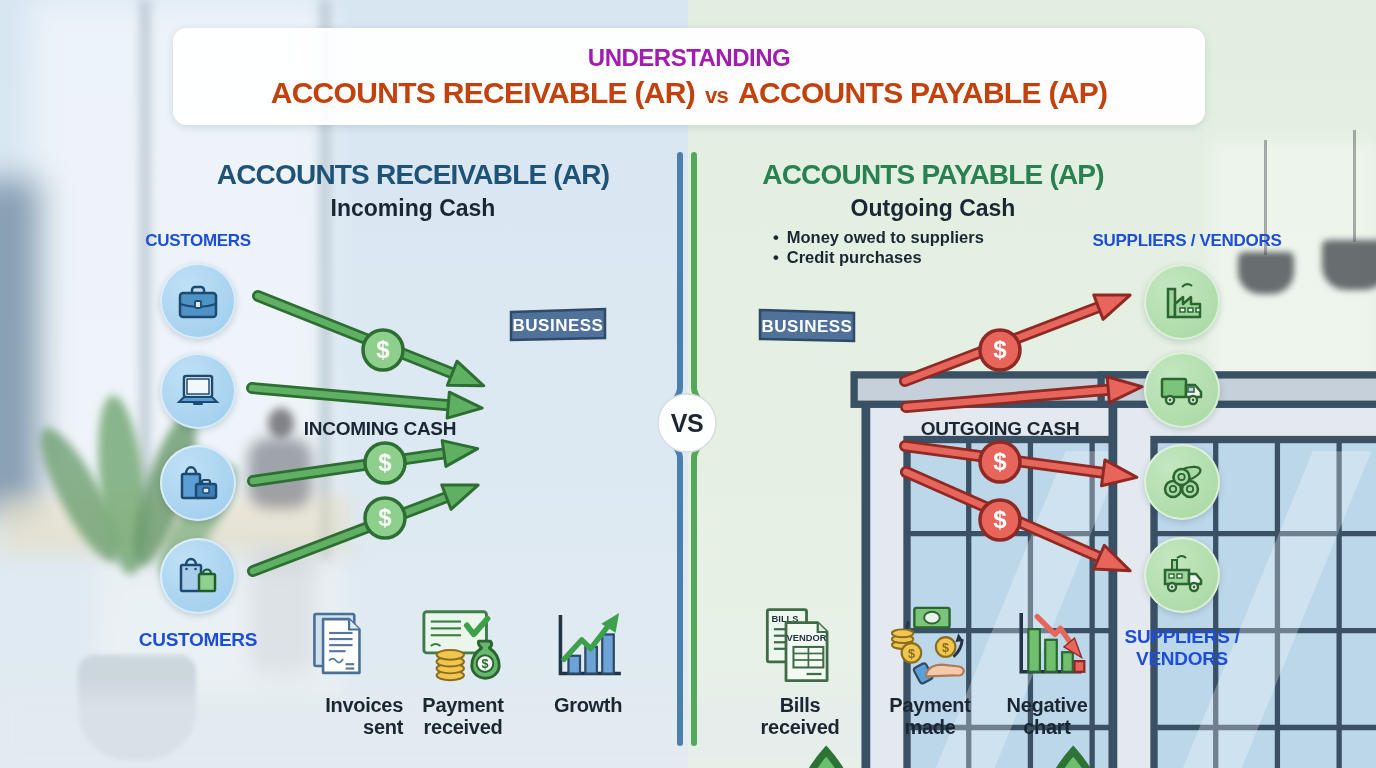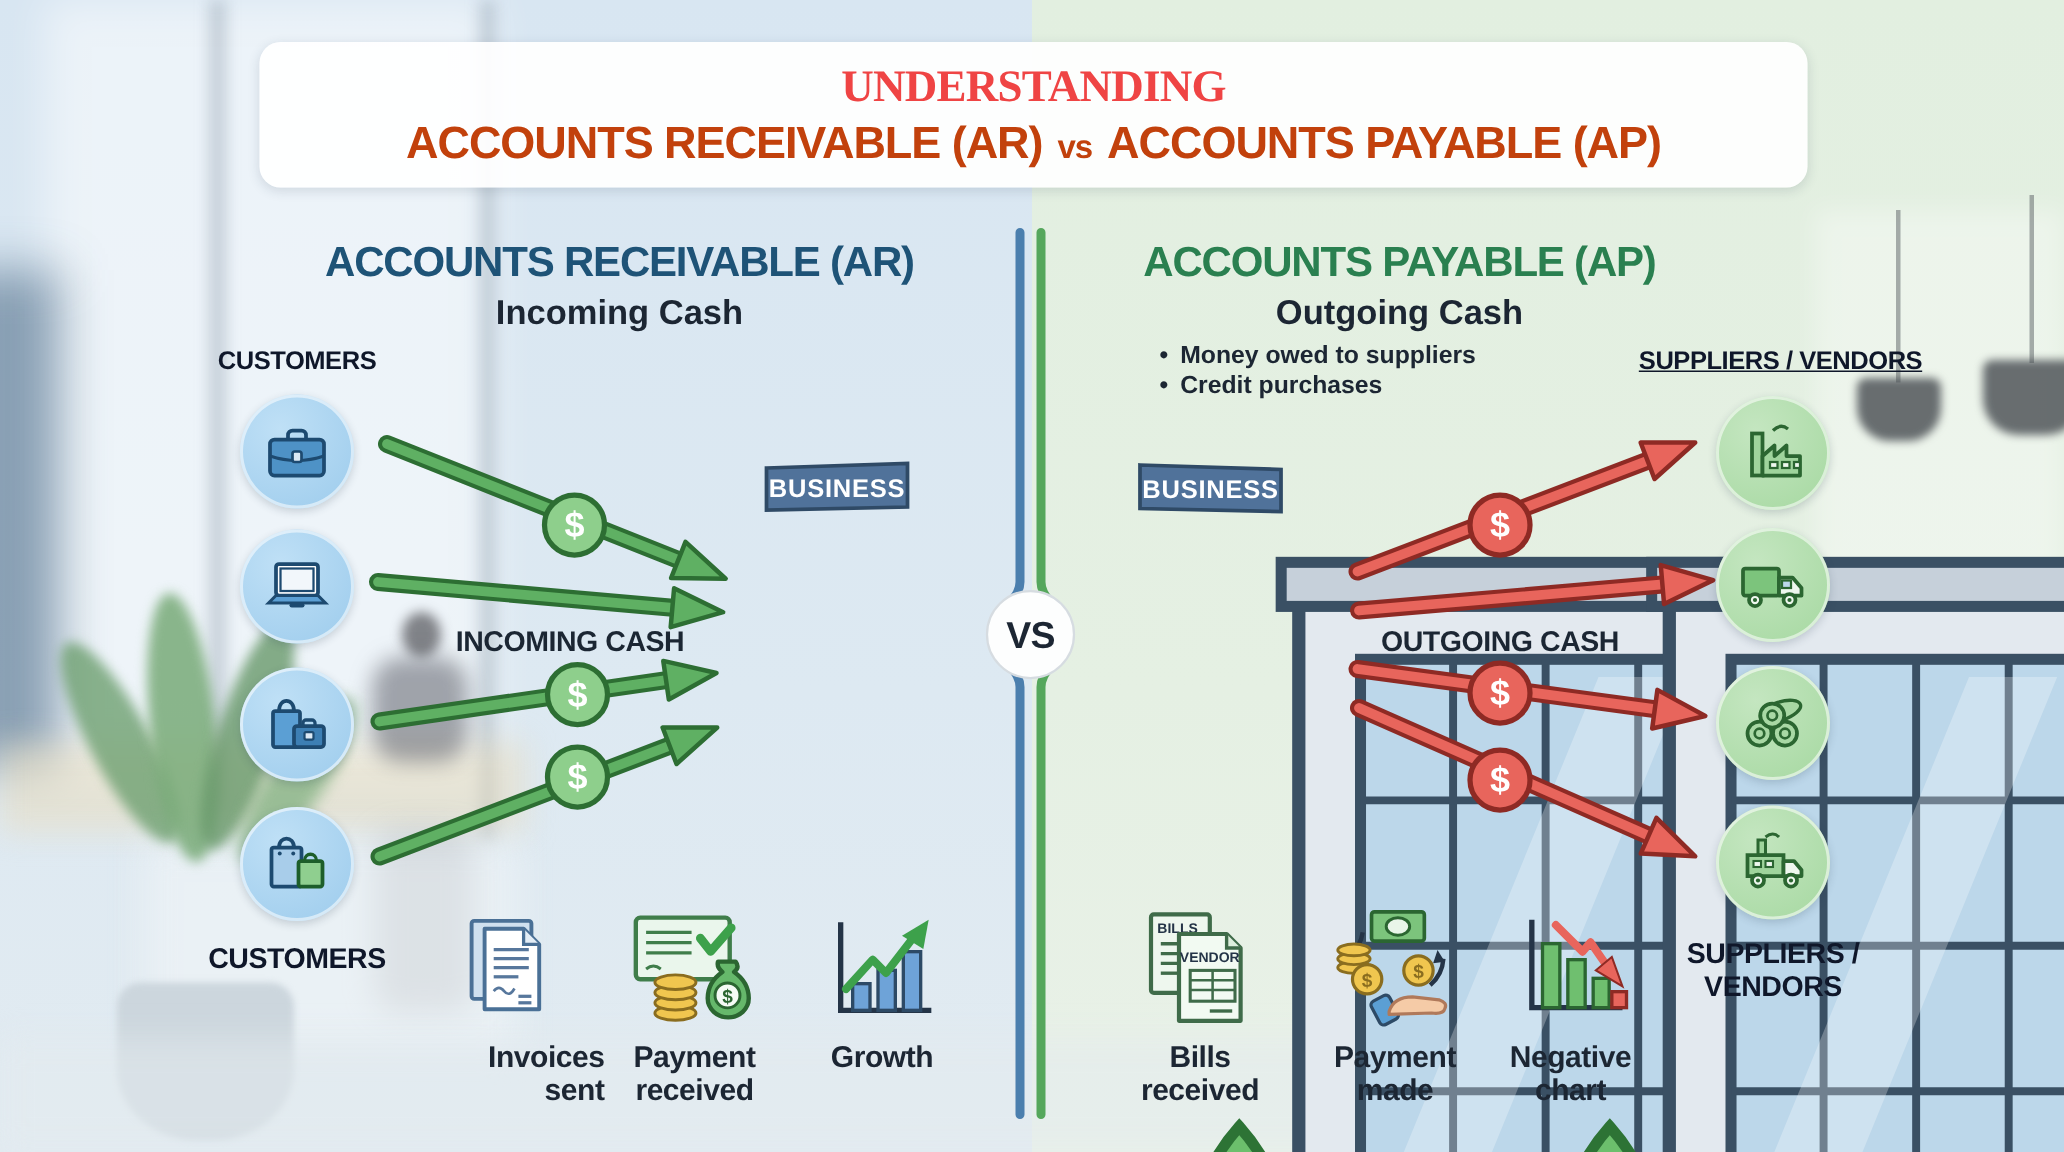--- a/index.html
+++ b/index.html
@@ -7,32 +7,32 @@
     font-family:"Liberation Sans",sans-serif;background:#dfeaf3;}
   .abs{position:absolute;}
   
   .bg-left{left:0;top:0;width:688px;height:768px;background:linear-gradient(180deg,#d8e6f2,#dde9f2 60%,#e2ebf1);}
   .bg-right{left:688px;top:0;width:688px;height:768px;background:linear-gradient(180deg,#e2efe0,#e5f0e3 60%,#e9f1e8);}
   .blob{position:absolute;}
   
   .banner{left:173px;top:28px;width:1032px;height:97px;background:rgba(255,255,255,.93);
     border-radius:14px;box-shadow:0 2px 8px rgba(40,60,80,.15);
     display:flex;flex-direction:column;align-items:center;justify-content:center;gap:4px;z-index:5;}
-  .t1{font-size:30px;font-weight:bold;color:#ef4444;letter-spacing:-.5px;font-family:Liberation Serif, serif;}
+  .t1{font-size:24px;font-weight:bold;color:#a21caf;letter-spacing:-.5px;}
   .t2{font-size:30px;font-weight:bold;color:#c2410c;letter-spacing:-.7px;}
   .t2 .vs-small{font-size:22px;margin:0 10px;}
   
   .txt{position:absolute;font-weight:bold;z-index:6;}
   .ar-head{left:153px;top:159px;width:520px;text-align:center;font-size:28px;color:#1e5377;letter-spacing:-.8px;}
   .ap-head{left:673px;top:159px;width:520px;text-align:center;font-size:28px;color:#2a8050;letter-spacing:-.8px;}
   .ar-sub{left:153px;top:195px;width:520px;text-align:center;font-size:23px;color:#1c2633;}
   .ap-sub{left:673px;top:195px;width:520px;text-align:center;font-size:23px;color:#1c2633;}
   .bullets{position:absolute;z-index:6;font-size:16.5px;font-weight:bold;color:#1c2633;line-height:19.5px;}
   .bullets div::before{content:"•";margin-right:8px;}
-  .party{font-size:17px;color:#0f172a;text-align:center;letter-spacing:-.3px;}
+  .party{font-size:17px;color:#1d4ed8;text-align:center;letter-spacing:-.3px;}
   .flow{font-size:19px;color:#1b2633;text-align:center;letter-spacing:-.3px;}
   
   .pcircle{position:absolute;width:76px;height:76px;border-radius:50%;z-index:6;
     display:flex;align-items:center;justify-content:center;
     box-shadow:0 2px 6px rgba(40,60,80,.2), inset 0 0 0 2px rgba(255,255,255,.55);}
   .pc-blue{background:radial-gradient(circle at 35% 30%,#bfe0f6,#9ccbec);}
   .pc-green{background:radial-gradient(circle at 35% 30%,#c4e6c0,#a5d8a0);}
   
   .bitem{position:absolute;width:120px;z-index:6;text-align:center;}
   .bicon{height:92px;display:flex;align-items:flex-end;justify-content:center;}
@@ -224,21 +224,21 @@
   <div class="txt party" style="left:118px;top:231px;width:160px;">CUSTOMERS</div>
   <div class="txt party" style="left:118px;top:629px;width:160px;font-size:19px;">CUSTOMERS</div>
   <div class="txt flow" style="left:295px;top:418px;width:170px;">INCOMING CASH</div>
 
   <div class="txt ap-head">ACCOUNTS PAYABLE (AP)</div>
   <div class="txt ap-sub">Outgoing Cash</div>
   <div class="bullets" style="left:773px;top:228px;">
     <div>Money owed to suppliers</div>
     <div>Credit purchases</div>
   </div>
-  <div class="txt party" style="left:1077px;top:231px;width:220px;text-decoration:underline;">SUPPLIERS / VENDORS</div>
+  <div class="txt party" style="left:1077px;top:231px;width:220px;">SUPPLIERS / VENDORS</div>
   <div class="txt party" style="left:1092px;top:626px;width:180px;font-size:19px;line-height:22px;">
     <div>SUPPLIERS /</div>
     <div>VENDORS</div>
   </div>
   <div class="txt flow" style="left:915px;top:418px;width:170px;">OUTGOING CASH</div>
 
   <div class="pcircle pc-blue" style="left:160px;top:263px;">
     <svg width="48" height="48" viewBox="0 0 48 48">
         <rect x="6" y="16" width="36" height="24" rx="3" fill="#4e92c6" stroke="#1d4a70" stroke-width="2.5"></rect>
         <path d="M18,16 v-3 a3,3 0 0 1 3,-3 h6 a3,3 0 0 1 3,3 v3" fill="none" stroke="#1d4a70" stroke-width="2.5"></path>

